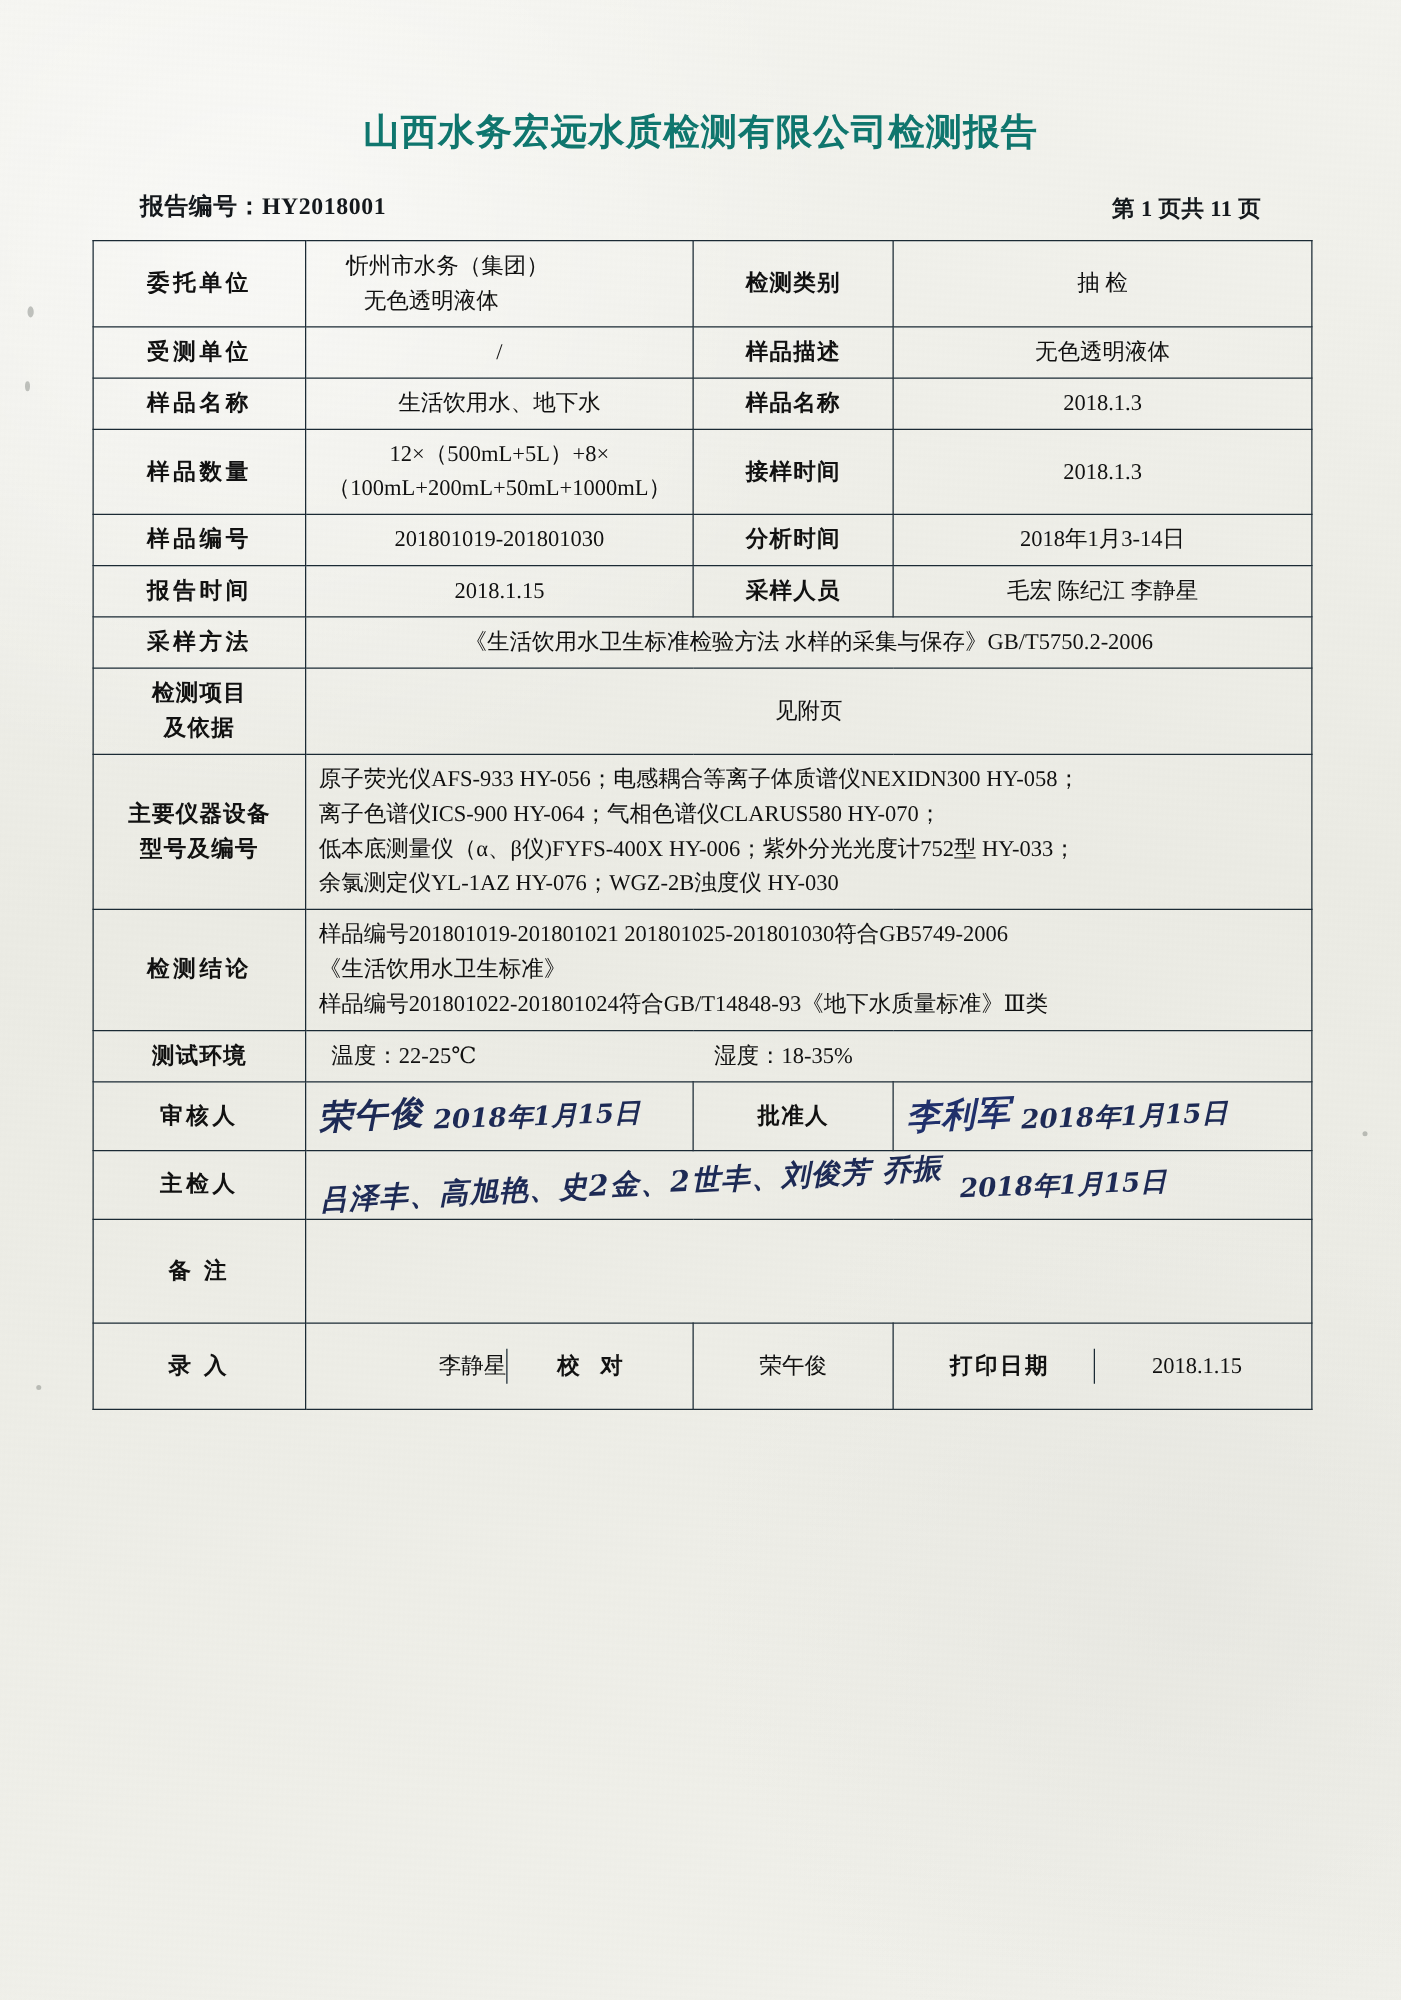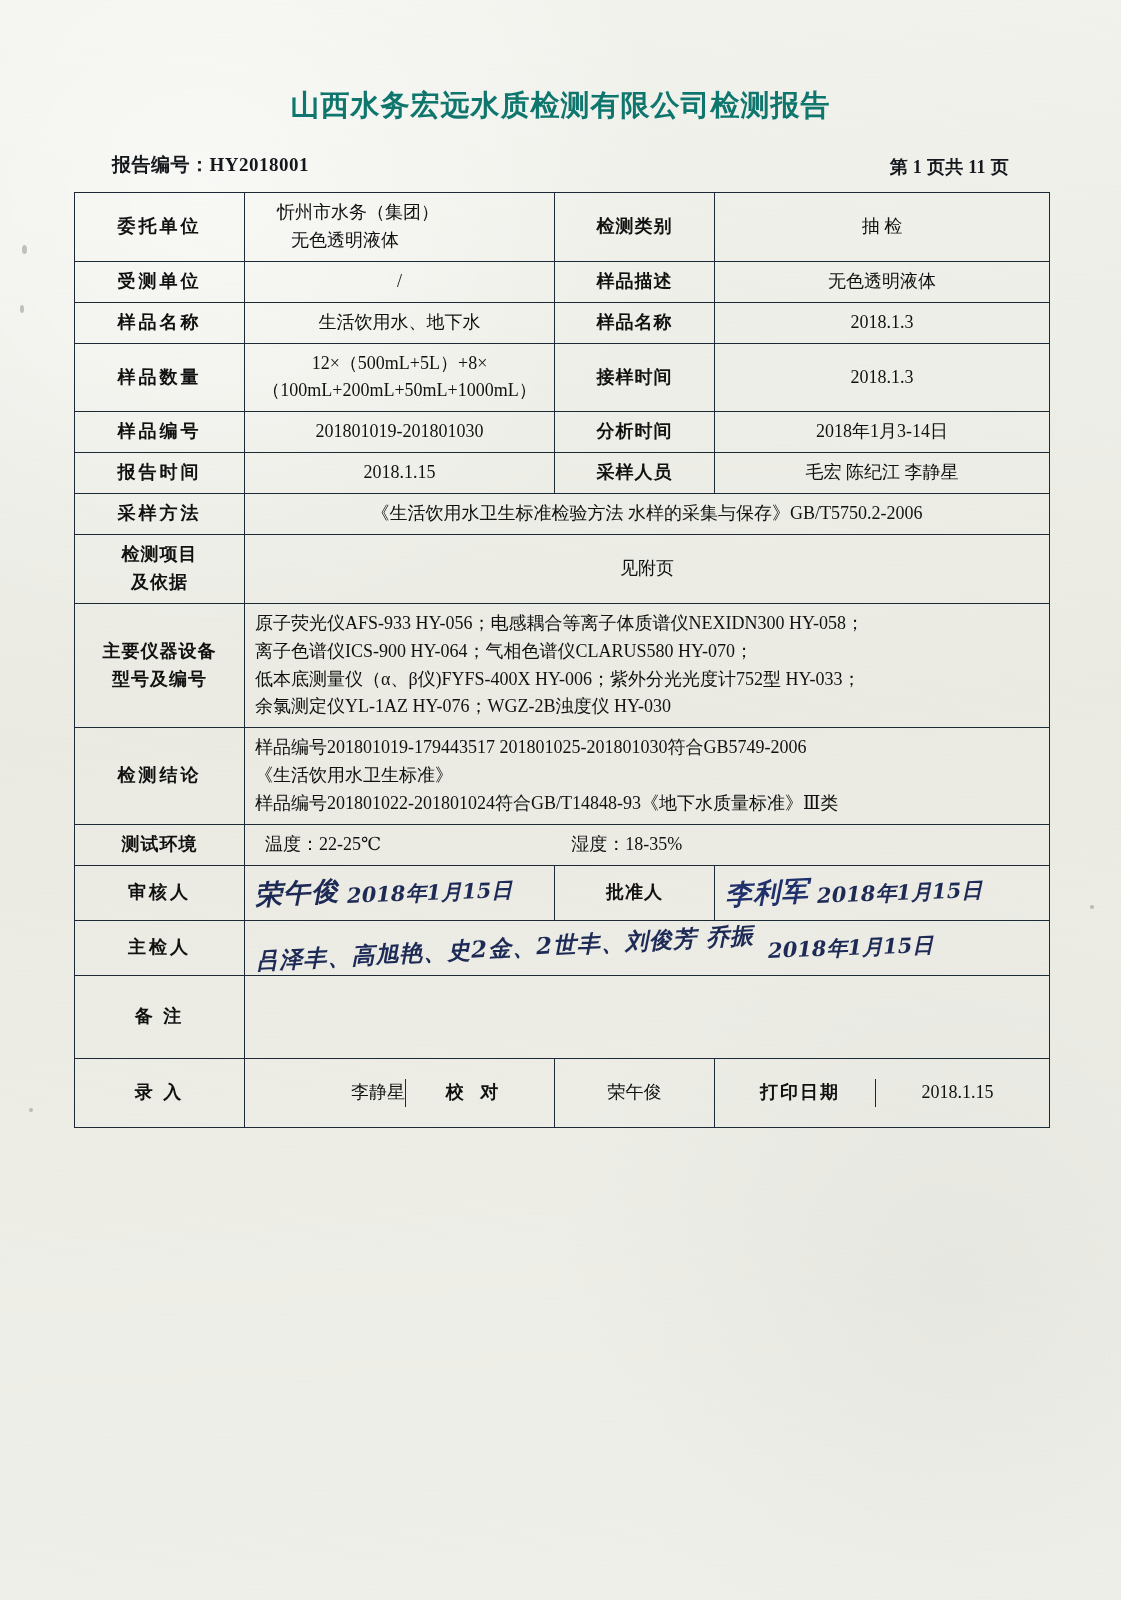--- a/index.html
+++ b/index.html
@@ -237,21 +237,21 @@
         <span style="display:block">原子荧光仪AFS-933    HY-056；电感耦合等离子体质谱仪NEXIDN300   HY-058；</span>
         <span style="display:block">离子色谱仪ICS-900    HY-064；气相色谱仪CLARUS580   HY-070；</span>
         <span style="display:block">低本底测量仪（α、β仪)FYFS-400X   HY-006；紫外分光光度计752型   HY-033；</span>
         <span style="display:block">余氯测定仪YL-1AZ   HY-076；WGZ-2B浊度仪   HY-030</span>
       </td>
     </tr>
 
     <tr>
       <td class="lbl">检测结论</td>
       <td class="lft" colspan="3">
-        <span style="display:block">样品编号201801019-179443517   201801025-201801030符合GB5749-2006</span>
+        <span style="display:block">样品编号201801019-201801021   201801025-201801030符合GB5749-2006</span>
         <span style="display:block">《生活饮用水卫生标准》</span>
         <span style="display:block">样品编号201801022-201801024符合GB/T14848-93《地下水质量标准》Ⅲ类</span>
       </td>
     </tr>
 
     <tr class="env-row">
       <td class="lbl tight">测试环境</td>
       <td class="lft cellpad-lg" colspan="3">
         <div class="env">
           <span>温度：22-25℃</span>

